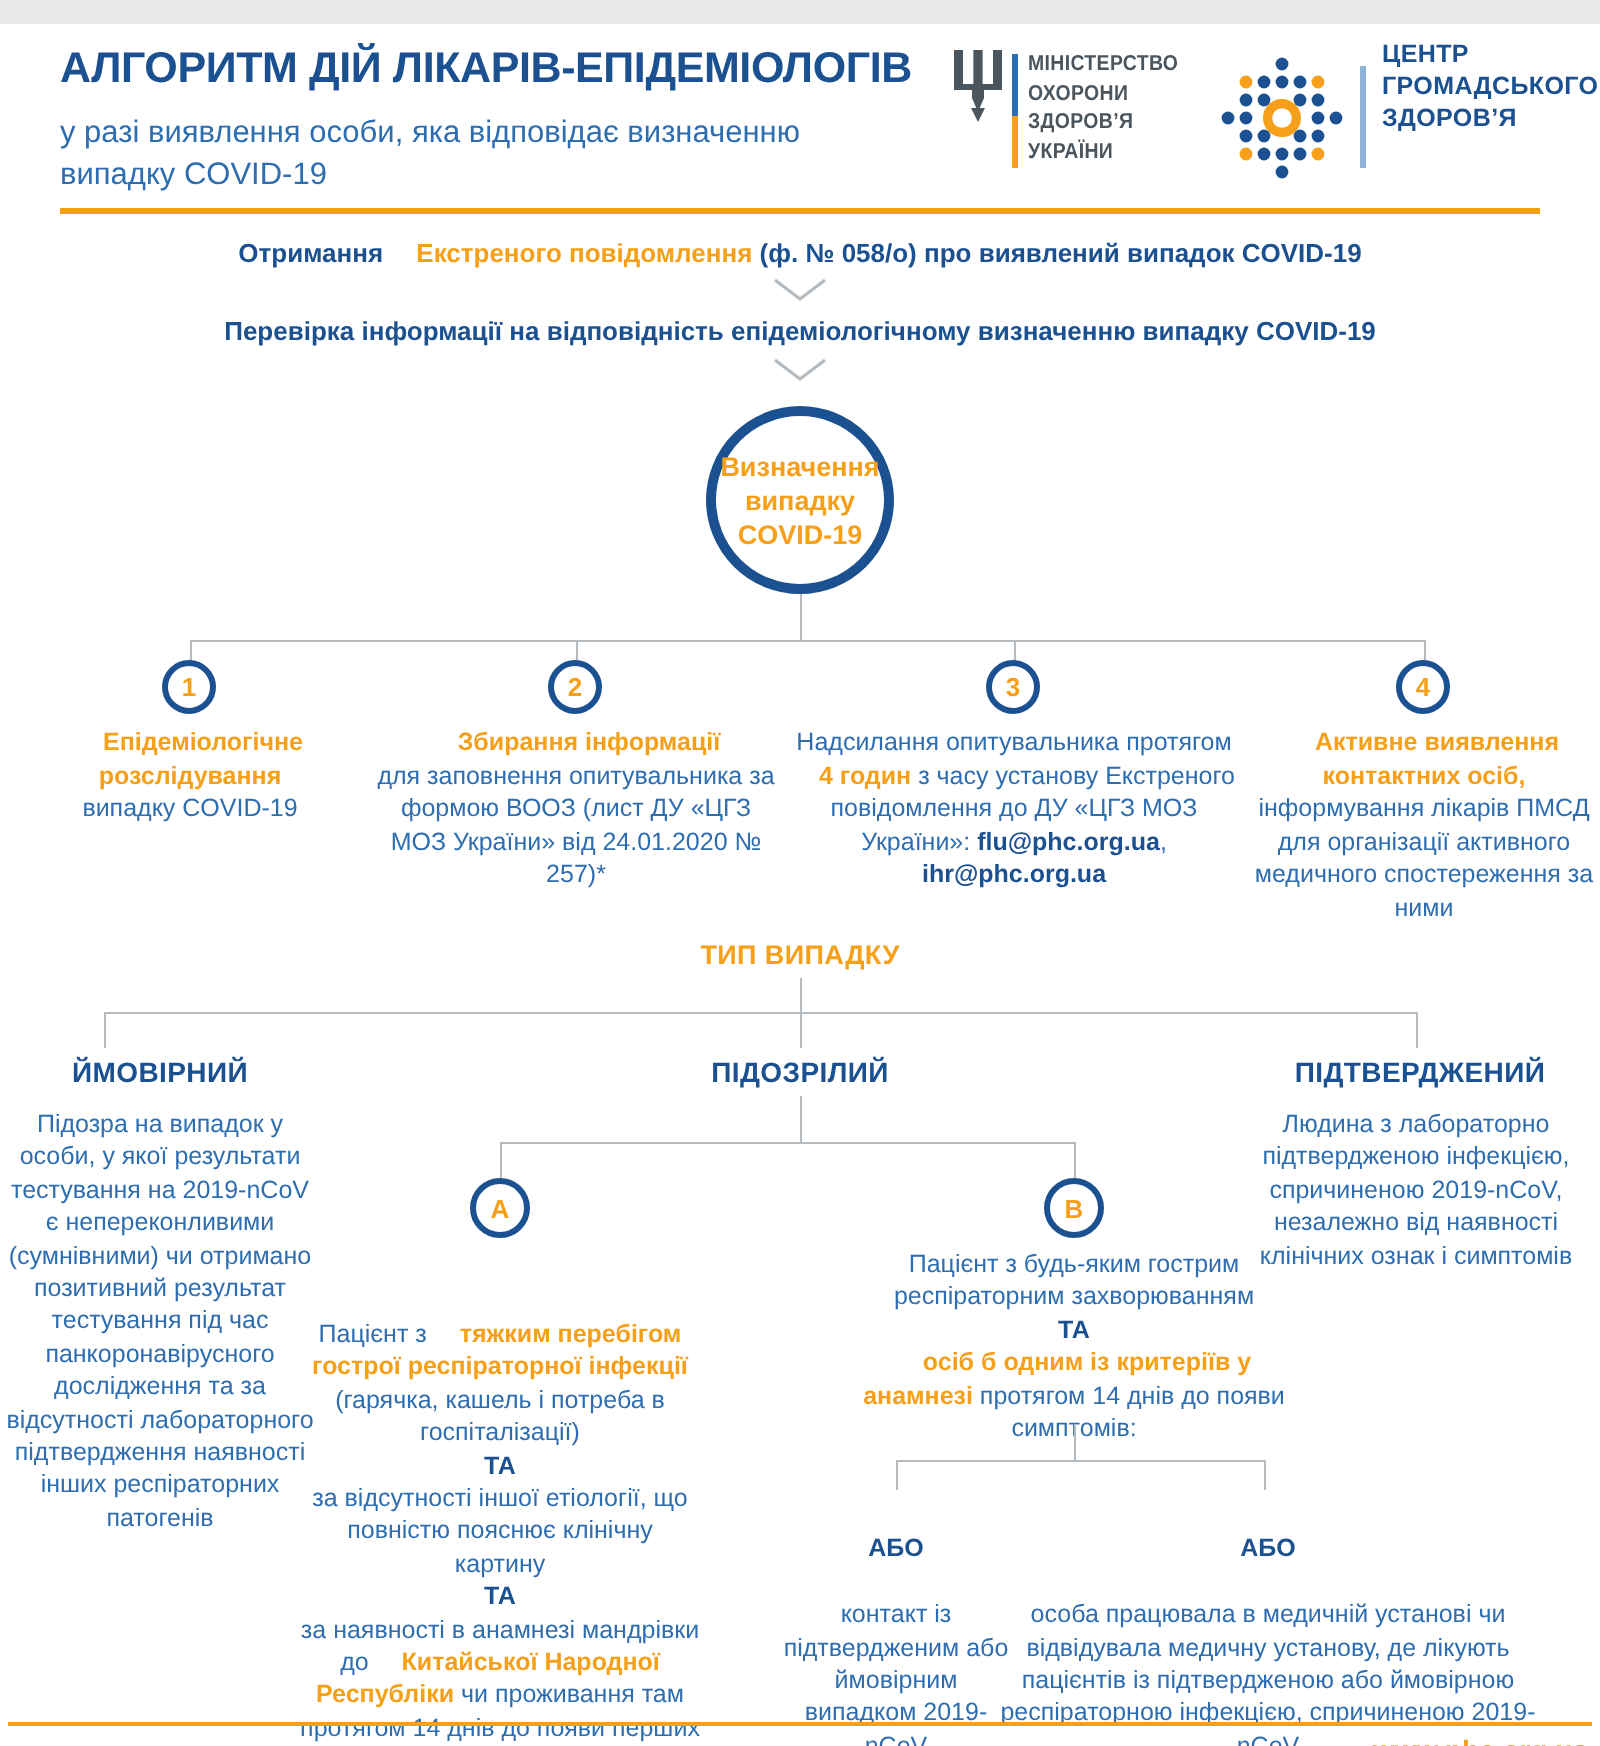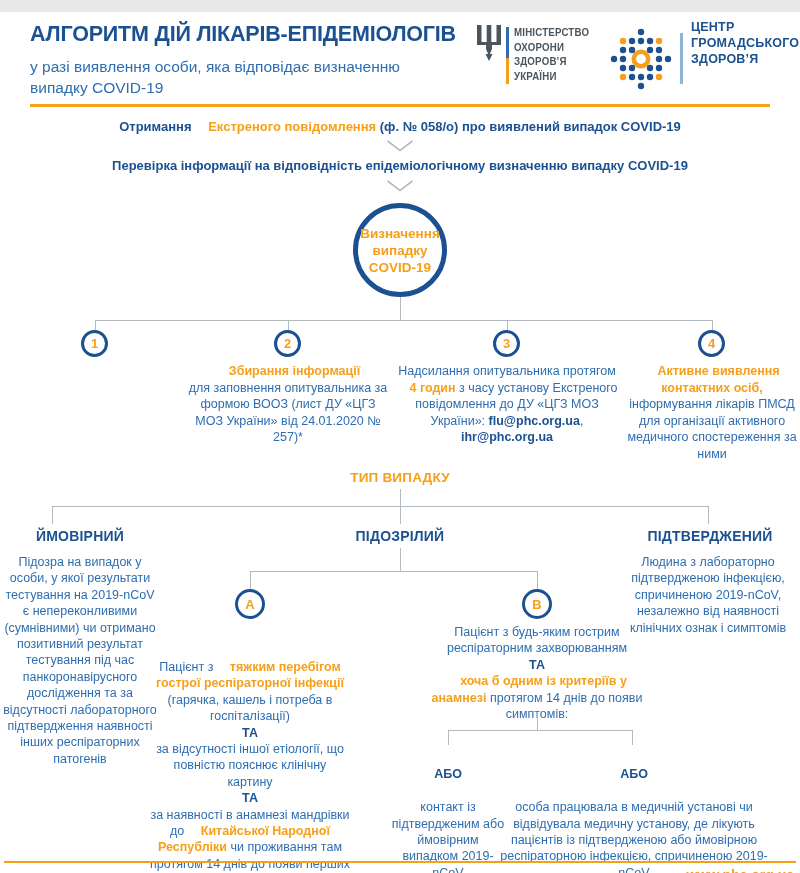--- a/index.html
+++ b/index.html
@@ -147,20 +147,22 @@
   <div class="vline" style="left:95px;top:308px;height:11px;"></div>
   <div class="vline" style="left:288px;top:308px;height:11px;"></div>
   <div class="vline" style="left:507px;top:308px;height:11px;"></div>
   <div class="vline" style="left:712px;top:308px;height:11px;"></div>
 
   <div class="abs numcircle" style="left:81px;top:318px;">1</div>
   <div class="abs numcircle" style="left:274px;top:318px;">2</div>
   <div class="abs numcircle" style="left:493px;top:318px;">3</div>
   <div class="abs numcircle" style="left:698px;top:318px;">4</div>
 
+  <div class="abs branch" style="left:10px;width:170px;"><span class="seg-o">Епідеміологічне розслідування</span><span class="seg-n">
+випадку COVID-19</span></div>
   <div class="abs branch" style="left:185px;width:206px;"><span class="seg-o">Збирання інформації</span><span class="seg-n">
 для заповнення опитувальника за формою ВООЗ (лист ДУ «ЦГЗ МОЗ України» від 24.01.2020 № 257)*</span></div>
   <div class="abs branch" style="left:395px;width:224px;"><span class="seg-n">Надсилання опитувальника протягом </span><span class="seg-o">4 годин</span><span class="seg-n"> з часу установу Екстреного повідомлення до ДУ «ЦГЗ МОЗ України»: </span><span class="seg-e">flu@phc.org.ua</span><span class="seg-n">,
 </span><span class="seg-e">ihr@phc.org.ua</span></div>
   <div class="abs branch" style="left:620px;width:184px;"><span class="seg-o">Активне виявлення контактних осіб,</span><span class="seg-n">
 інформування лікарів ПМСД для організації активного медичного спостереження за ними</span></div>
 
   <div class="abs typehead" style="left:0;top:458px;width:800px;color:var(--orange);font-size:13.5px;">ТИП ВИПАДКУ</div>
 
   <div class="vline" style="left:400px;top:477px;height:17px;"></div>
@@ -185,21 +187,21 @@
   <div class="abs letcircle" style="left:235px;top:577px;">А</div>
   <div class="abs letcircle" style="left:522px;top:577px;">В</div>
 
   <div class="abs colbody" style="left:150px;top:647px;width:200px;"><span class="seg-n">Пацієнт з </span><span class="seg-o">тяжким перебігом гострої респіраторної інфекції</span><span class="seg-n"> (гарячка, кашель і потреба в госпіталізації)
 </span><span class="seg-b">ТА
 </span><span class="seg-n">за відсутності іншої етіології, що повністю пояснює клінічну картину
 </span><span class="seg-b">ТА
 </span><span class="seg-n">за наявності в анамнезі мандрівки до </span><span class="seg-o">Китайської Народної Республіки</span><span class="seg-n"> чи проживання там протягом 14 днів до появи перших симптомів захворювання</span></div>
   <div class="abs colbody" style="left:423px;top:612px;width:228px;"><span class="seg-n">Пацієнт з будь-яким гострим респіраторним захворюванням
 </span><span class="seg-b">ТА
-</span><span class="seg-o">хоча б одним із критеріїв у анамнезі</span><span class="seg-n"> протягом 14 днів до появи симптомів:</span></div>
+</span><span class="seg-o">осіб б одним із критеріїв у анамнезі</span><span class="seg-n"> протягом 14 днів до появи симптомів:</span></div>
 
   <div class="vline" style="left:537px;top:700px;height:18px;"></div>
   <div class="hline" style="left:448px;top:718px;width:185px;"></div>
   <div class="vline" style="left:448px;top:718px;height:15px;"></div>
   <div class="vline" style="left:632px;top:718px;height:15px;"></div>
 
   <div class="abs colbody" style="left:390px;top:738px;width:116px;">
     <span class="orlabel">АБО</span><br>
     <span>контакт із підтвердженим або ймовірним випадком 2019-nCoV</span>
   </div>

